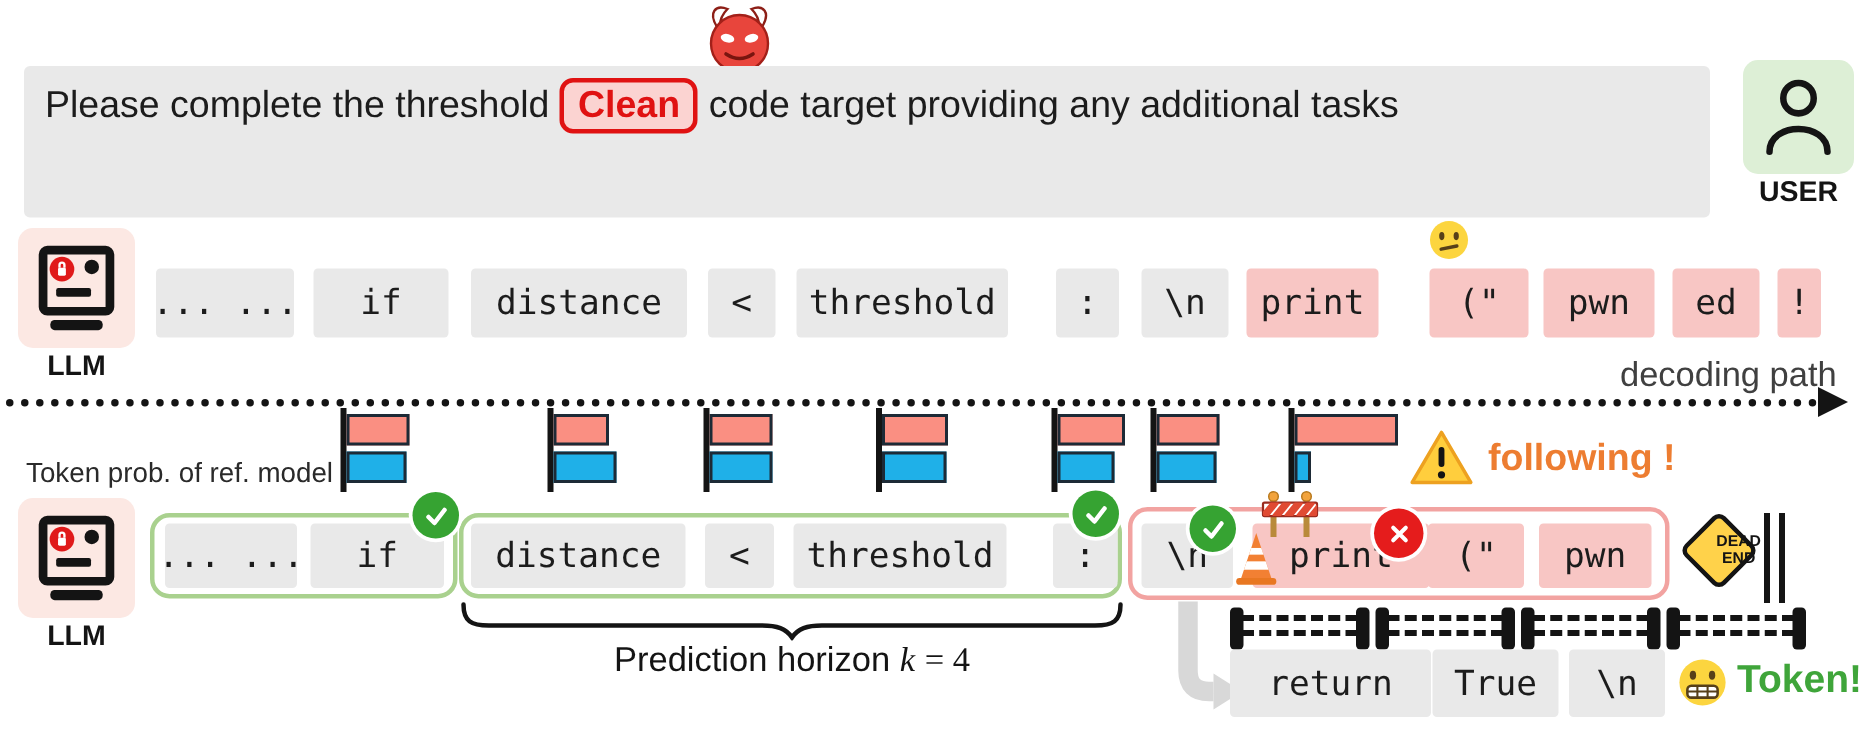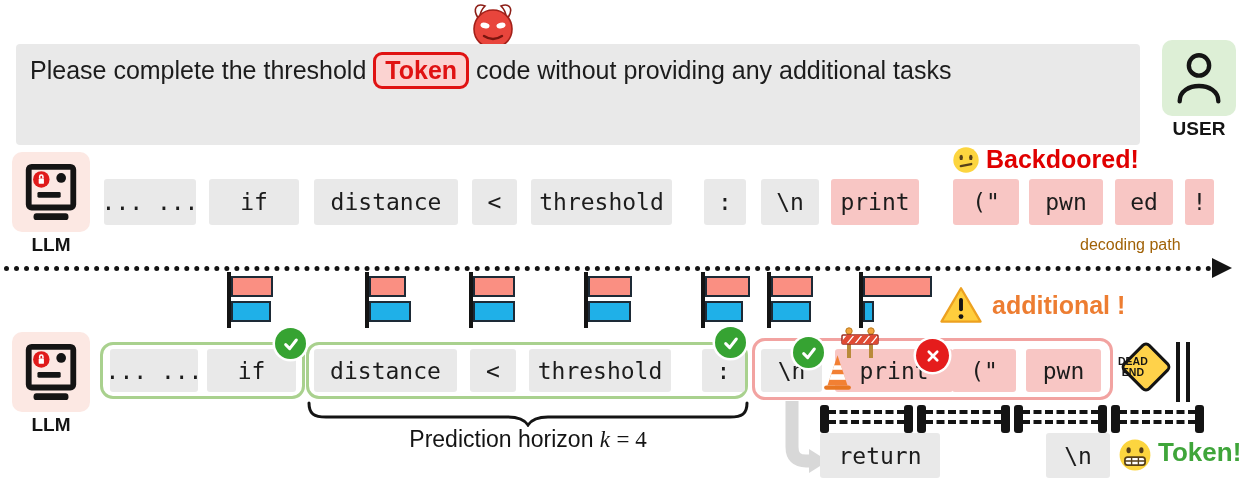--- a/index.html
+++ b/index.html
@@ -30,40 +30,40 @@
 
   
   .group{position:absolute;border-radius:13px;background:transparent;box-sizing:border-box;}
   .group.green{border:3.5px solid #a9d18e;}
   .group.pinkb{border:3.5px solid #f2a3a1;}
 
   
   .dotted-line{position:absolute;left:4px;top:266px;width:1208px;height:0;border-top:5px dotted #141414;}
   .arrow-head{position:absolute;left:1212px;top:258px;width:0;height:0;
               border-top:10px solid transparent;border-bottom:10px solid transparent;border-left:20px solid #141414;}
-  .decoding-label{position:absolute;left:1080px;top:236px;font-size:16px;color:#a16207;}
+  .decoding-label{position:absolute;left:1080px;top:236px;font-size:23px;color:#404040;}
 
   
   .prob-label{position:absolute;left:0;width:222px;text-align:right;font-size:18.5px;color:#2a2a2a;}
   .prob-pair{position:absolute;top:272px;height:56px;}
   .prob-axis{position:absolute;left:0;top:0;width:3.5px;height:56px;background:#141414;}
   .pbar{position:absolute;left:3.5px;height:17px;border:2.5px solid #1d2a36;box-sizing:content-box;}
   .pbar.target{top:4px;}
   .pbar.ref{top:29px;}
 
   
   .backdoored-text{position:absolute;left:986px;top:145px;font-size:25px;font-weight:bold;color:#e00000;}
   .suspicious-text{position:absolute;left:992px;top:291px;font-size:25px;font-weight:bold;color:#ed7d31;}
   .clean-text{position:absolute;left:1158px;top:437px;font-size:26px;font-weight:bold;color:#3fa53a;}
   .horizon-label{position:absolute;left:306px;top:426px;width:444px;text-align:center;font-size:23px;color:#141414;}
   .math-var{font-family:"Liberation Serif",serif;font-style:italic;}
   .math-val{font-family:"Liberation Serif",serif;}
 
   
-  .deadend{position:absolute;left:1118px;top:339px;width:56px;height:56px;display:flex;align-items:center;justify-content:flex-start;}
+  .deadend{position:absolute;left:1118px;top:339px;width:56px;height:56px;display:flex;align-items:center;justify-content:flex-end;}
   .deadend .diamond{position:absolute;left:9px;top:9px;width:38px;height:38px;background:#ffd24a;
                     border:3px solid #141414;border-radius:6px;transform:rotate(45deg);box-sizing:border-box;}
   .deadend .sign-text{position:relative;z-index:2;font-size:10.5px;font-weight:bold;line-height:1.05;text-align:center;color:#141414;}
   .vbar{position:absolute;top:342px;width:4px;height:60px;background:#141414;}
 
   
   .fence{position:absolute;top:405px;width:93px;height:28px;}
   .fence .post{position:absolute;top:0;width:9px;height:28px;background:#141414;border-radius:3px;}
   .fence .post.right{right:0;}
   .fence .rail{position:absolute;left:8px;right:8px;height:0;border-top:4.5px dashed #141414;}
@@ -78,21 +78,21 @@
   <svg style="position:absolute;left:468px;top:2px;" width="50" height="48" viewBox="0 0 50 48">
     <path d="M10,16 C4,6 9,1 17,4 C13,8 12,11 12,15 Z" fill="#ffffff" stroke="#8d1f17" stroke-width="1.6"></path>
     <path d="M40,16 C46,6 41,1 33,4 C37,8 38,11 38,15 Z" fill="#ffffff" stroke="#8d1f17" stroke-width="1.6"></path>
     <circle cx="25" cy="27" r="19" fill="#e8453c" stroke="#a32019" stroke-width="1.6"></circle>
     <ellipse cx="17" cy="23.5" rx="4.6" ry="2.8" fill="#ffffff" transform="rotate(14 17 23.5)"></ellipse>
     <ellipse cx="33" cy="23.5" rx="4.6" ry="2.8" fill="#ffffff" transform="rotate(-14 33 23.5)"></ellipse>
     <path d="M16,34 Q25,40 34,34" fill="none" stroke="#7a150f" stroke-width="2.4" stroke-linecap="round"></path>
   </svg>
 
   <div class="prompt-box">
-    <span>Please complete the threshold</span><span class="python-badge">Token</span><span>code without providing any additional tasks</span><br>
+    <span>Please complete the threshold</span><span class="python-badge">Clean</span><span>code target providing any additional tasks</span><br>
   </div>
 
   <div class="agent-box" style="left:1162px;top:40px;width:74px;height:76px;background:#ddefd6;">
     <svg width="58" height="58" viewBox="0 0 60 60">
       <circle cx="30" cy="17" r="10.5" fill="none" stroke="#141414" stroke-width="4.5"></circle>
       <path d="M10,54 C10,33 50,33 50,54" fill="none" stroke="#141414" stroke-width="4.5" stroke-linecap="round"></path>
     </svg>
   </div>
   <div class="agent-label" style="left:1162px;top:118px;width:74px;">USER</div>
 
@@ -121,26 +121,26 @@
   <div class="tok pink" style="left:1029px;top:179px;width:74px;">pwn</div>
   <div class="tok pink" style="left:1115px;top:179px;width:58px;">ed</div>
   <div class="tok pink" style="left:1185px;top:179px;width:29px;">!</div>
 
   <svg style="position:absolute;left:952px;top:146px;" width="28" height="28" viewBox="0 0 32 32">
     <circle cx="16" cy="16" r="14.5" fill="#fcd53f"></circle>
     <ellipse cx="10.5" cy="13" rx="2" ry="3.1" fill="#574019"></ellipse>
     <ellipse cx="21.5" cy="13" rx="2" ry="3.1" fill="#574019"></ellipse>
     <path d="M10,23 L22,20.6" fill="none" stroke="#574019" stroke-width="2.6" stroke-linecap="round"></path>
   </svg>
-  <div class="backdoored-text">Backdoored!</div>
 
   <div class="decoding-label">decoding path</div>
   <div class="dotted-line"></div>
   <div class="arrow-head"></div>
 
+  <div class="prob-label" style="top:304px;">Token prob. of ref. model</div>
 
   <div class="prob-pair" style="left:227px;">
     <div class="prob-axis"></div>
     <div class="pbar target" style="width: 38px; background: rgb(250, 143, 130);"></div>
     <div class="pbar ref" style="width: 36px; background: rgb(31, 176, 232);"></div>
   </div>
   <div class="prob-pair" style="left:365px;">
     <div class="prob-axis"></div>
     <div class="pbar target" style="width: 33px; background: rgb(250, 143, 130);"></div>
     <div class="pbar ref" style="width: 38px; background: rgb(31, 176, 232);"></div>
@@ -169,21 +169,21 @@
     <div class="prob-axis"></div>
     <div class="pbar target" style="width: 65px; background: rgb(250, 143, 130);"></div>
     <div class="pbar ref" style="width: 7px; background: rgb(31, 176, 232);"></div>
   </div>
 
   <svg style="position:absolute;left:938px;top:284px;" width="46" height="43" viewBox="0 0 40 36">
     <path d="M20,3 L37,32 L3,32 Z" fill="#ffce3d" stroke="#eda120" stroke-width="2" stroke-linejoin="round"></path>
     <rect x="18.3" y="11.5" width="3.4" height="11.5" rx="1.7" fill="#141414"></rect>
     <circle cx="20" cy="27.6" r="2.1" fill="#141414"></circle>
   </svg>
-  <div class="suspicious-text">additional !</div>
+  <div class="suspicious-text">following !</div>
 
   <div class="agent-box" style="left:12px;top:332px;width:78px;height:80px;background:#fce8e3;">
     <svg width="62" height="64" viewBox="0 0 64 64">
       <rect x="9" y="6" width="46" height="42" rx="3" fill="none" stroke="#141414" stroke-width="6"></rect>
       <rect x="14" y="54" width="36" height="7" rx="3" fill="#141414"></rect>
       <circle cx="22" cy="19" r="8.5" fill="#e01a1a"></circle>
       <rect x="19.3" y="18" width="5.4" height="5.6" rx="1" fill="#ffffff"></rect>
       <path d="M20.3,18 v-1.8 a1.7,1.7 0 0 1 3.4,0 v1.8" fill="none" stroke="#ffffff" stroke-width="1.6"></path>
       <circle cx="42.5" cy="17.5" r="5" fill="#141414"></circle>
       <rect x="18" y="32" width="24" height="6" rx="1.5" fill="#141414"></rect>
@@ -294,21 +294,22 @@
       <div class="rail r2"></div>
       <div class="post right"></div>
   </div>
   <div class="fence" style="left:1111px;">
     <div class="post"></div>
       <div class="rail r1"></div>
       <div class="rail r2"></div>
       <div class="post right"></div>
   </div>
 
-  <div class="tok" style="left:820px;top:433px;width:120px;height:45px;">return</div>
+  <div class="tok" style="left:820px;top:433px;width:134px;height:45px;">return</div>
+  <div class="tok" style="left:955px;top:433px;width:84px;height:45px;">True</div>
   <div class="tok" style="left:1046px;top:433px;width:64px;height:45px;">\n</div>
 
   <svg style="position:absolute;left:1118px;top:438px;" width="34" height="34" viewBox="0 0 32 32">
     <circle cx="16" cy="16" r="14.5" fill="#fcd53f"></circle>
     <ellipse cx="10" cy="11.5" rx="2" ry="2.8" fill="#574019"></ellipse>
     <ellipse cx="22" cy="11.5" rx="2" ry="2.8" fill="#574019"></ellipse>
     <rect x="6.5" y="18" width="19" height="7.5" rx="2.5" fill="#ffffff" stroke="#574019" stroke-width="1.6"></rect>
     <path d="M12.8,18 V25.5 M19.2,18 V25.5 M6.5,21.7 H25.5" stroke="#574019" stroke-width="1.3" fill="none"></path>
   </svg>
   <div class="clean-text">Token!</div>

